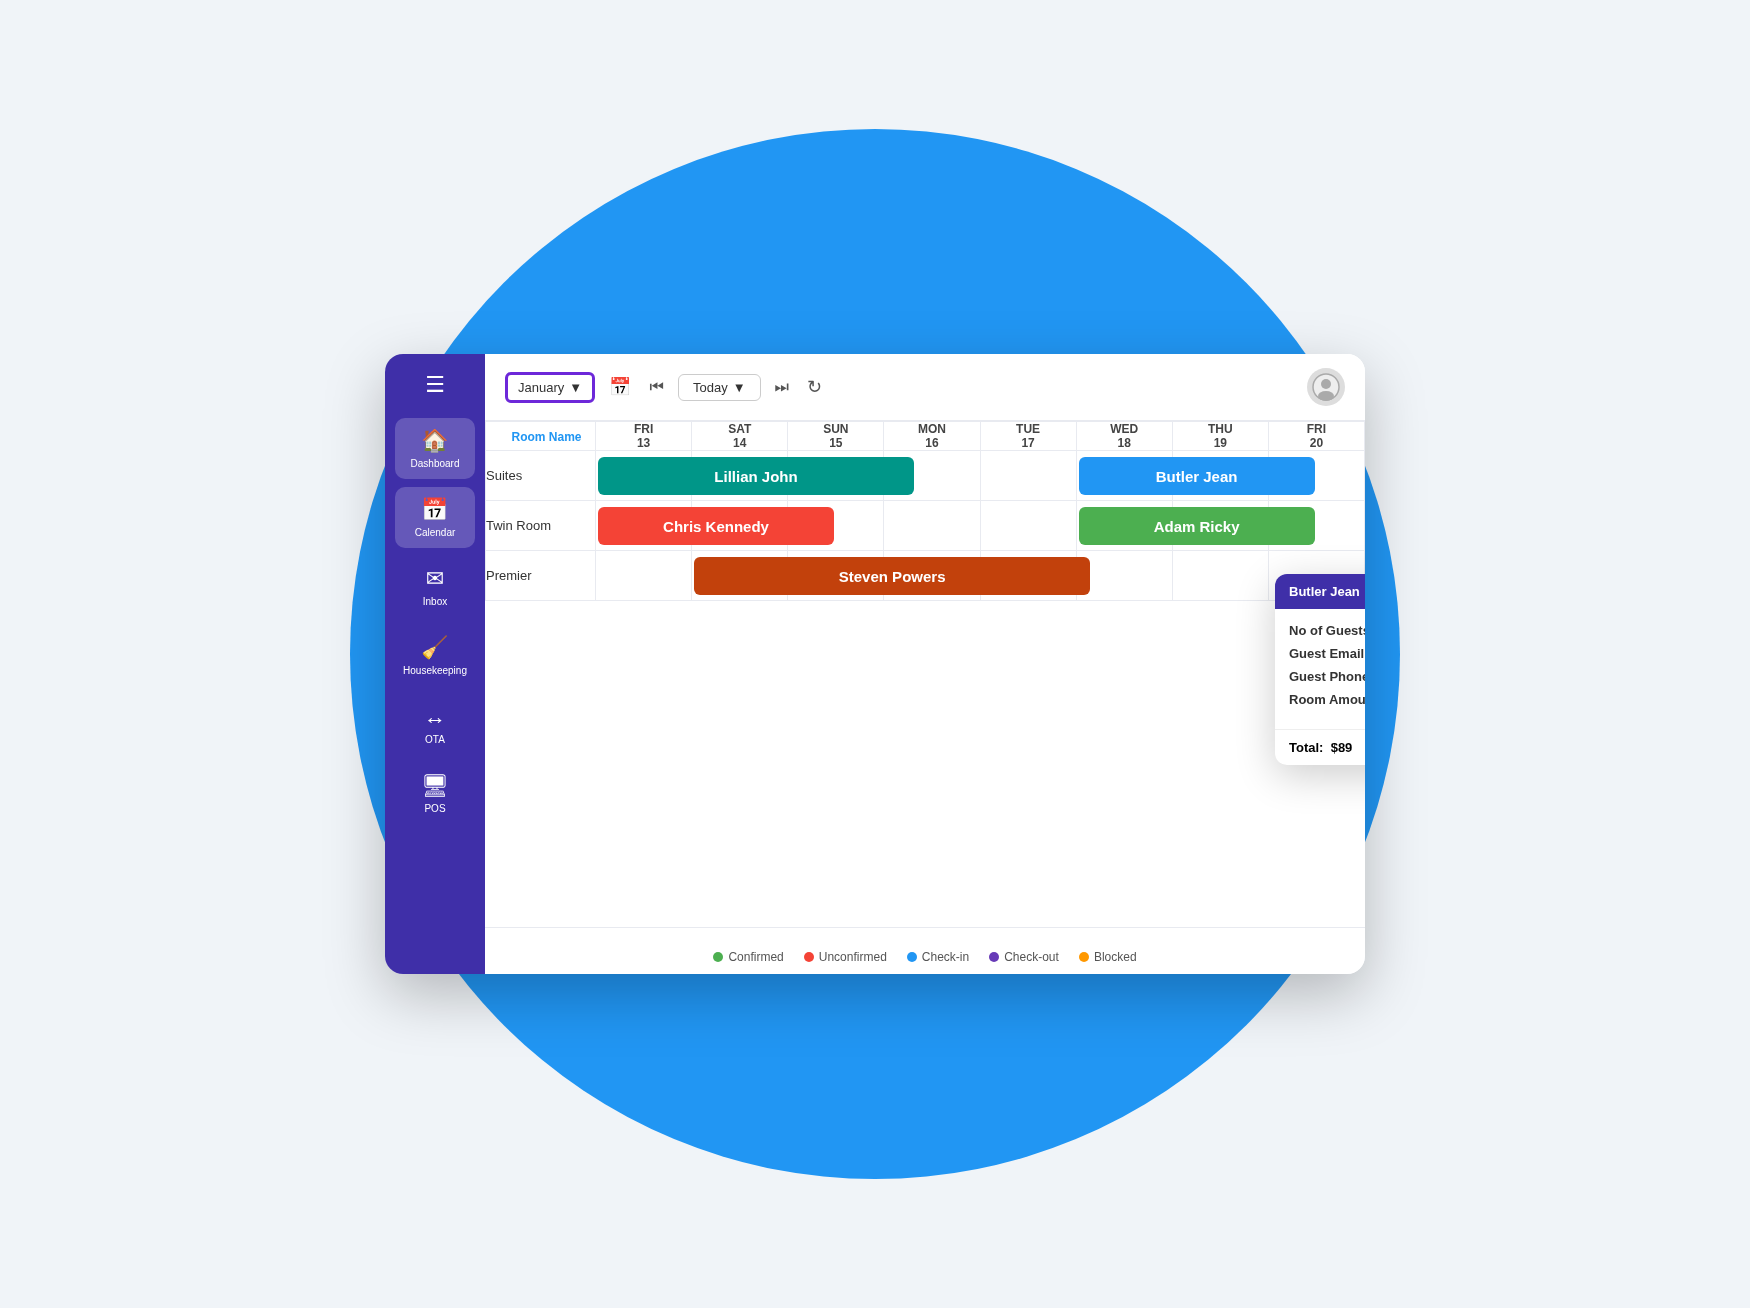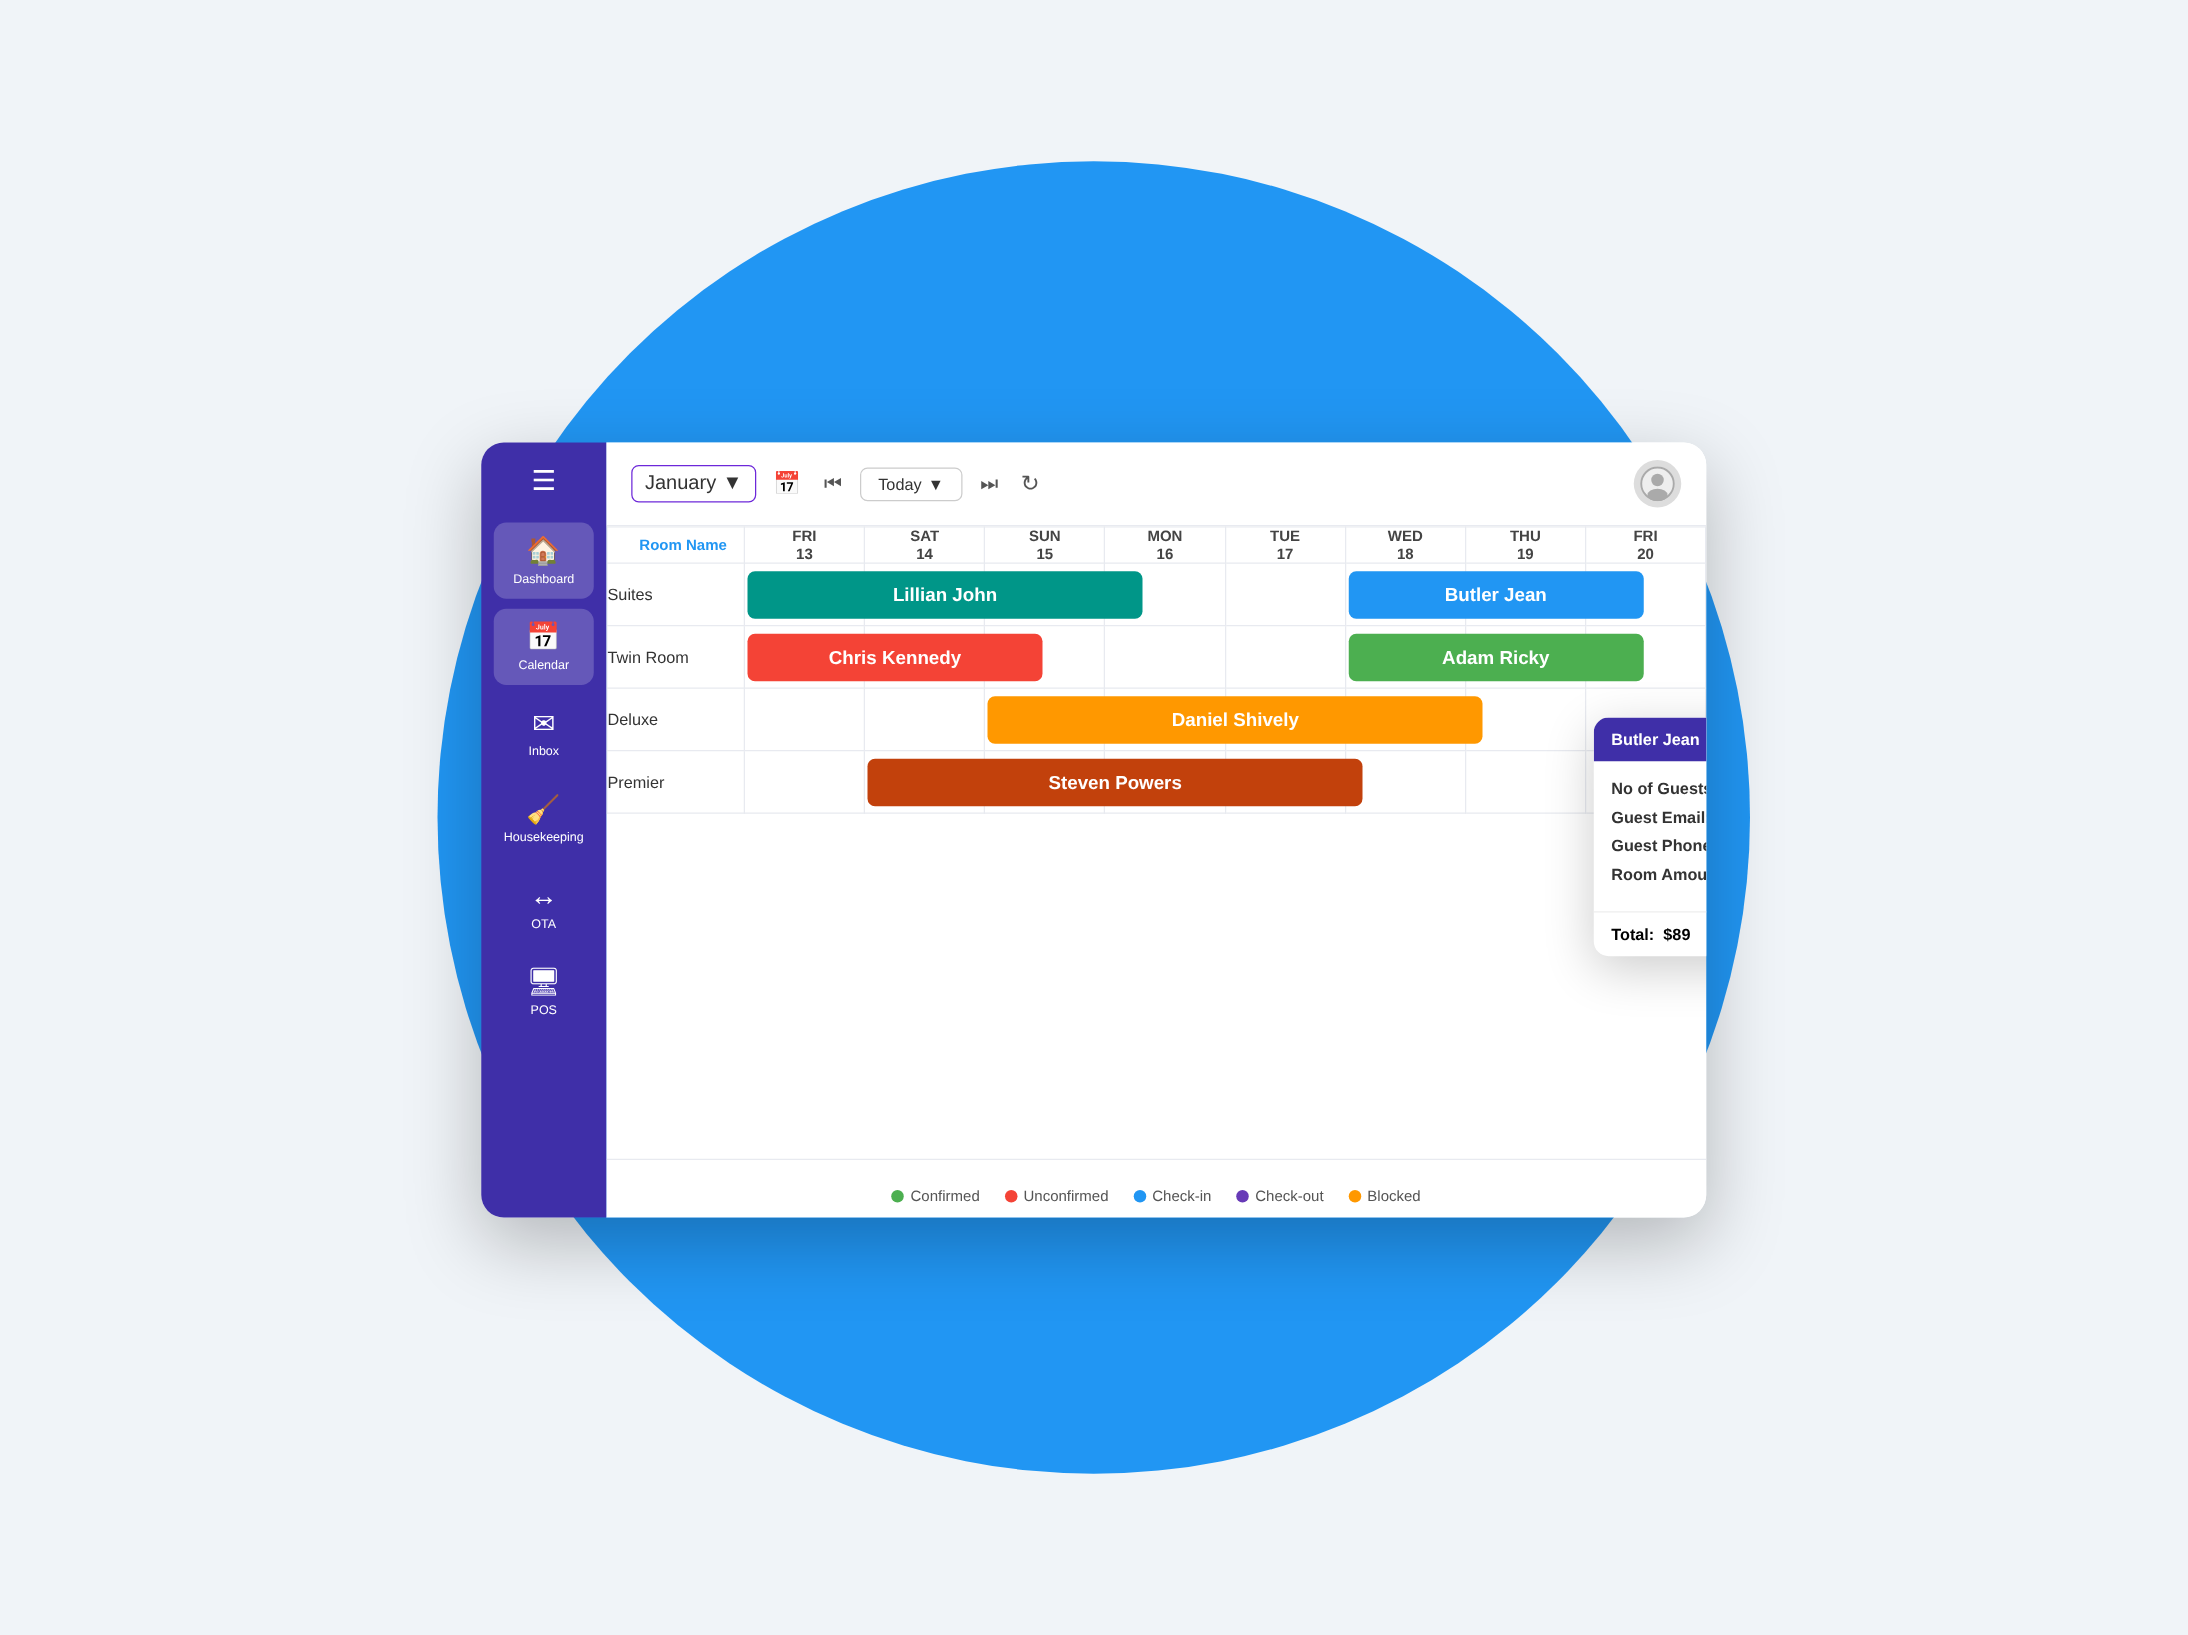--- a/index.html
+++ b/index.html
@@ -99,24 +99,24 @@
     .topbar {
       display: flex;
       align-items: center;
       padding: 14px 20px;
       border-bottom: 1px solid #e8eaf0;
       gap: 10px;
       background: white;
     }
 
     .month-selector {
-      border: 1px solid #6d28d9;
+      border: 3px solid #6d28d9;
       border-radius: 6px;
       padding: 5px 10px;
-      font-size: 16px;
+      font-size: 13px;
       color: #333;
       cursor: pointer;
       display: flex;
       align-items: center;
       gap: 5px;
     }
 
     .cal-icon-btn {
       background: none;
       border: none;
@@ -490,33 +490,20 @@
               <td class="calendar-cell" style="position: relative;"></td>
               <td class="calendar-cell" style="position: relative;"></td>
               <td class="calendar-cell" style="position: relative;"></td>
               <td class="calendar-cell" style="position: relative;">
                 <div class="booking-block booking-green" style="left: 2px; width: 236px;">Adam Ricky</div>
               </td>
               <td class="calendar-cell" style="position: relative;"></td>
               <td class="calendar-cell" style="position: relative;"></td>
             </tr>
             <tr>
-              <td class="room-label-cell">Deluxe</td>
-              <td class="calendar-cell" style="position: relative;"></td>
-              <td class="calendar-cell" style="position: relative;"></td>
-              <td class="calendar-cell" style="position: relative;">
-                <div class="booking-block booking-orange" style="left: 2px; width: 396px;">Daniel Shively</div>
-              </td>
-              <td class="calendar-cell" style="position: relative;"></td>
-              <td class="calendar-cell" style="position: relative;"></td>
-              <td class="calendar-cell" style="position: relative;"></td>
-              <td class="calendar-cell" style="position: relative;"></td>
-              <td class="calendar-cell" style="position: relative;"></td>
-            </tr>
-            <tr>
               <td class="room-label-cell">Premier</td>
               <td class="calendar-cell" style="position: relative;"></td>
               <td class="calendar-cell" style="position: relative;">
                 <div class="booking-block booking-purple" style="left: 2px; width: 396px;">Steven Powers</div>
               </td>
               <td class="calendar-cell" style="position: relative;"></td>
               <td class="calendar-cell" style="position: relative;"></td>
               <td class="calendar-cell" style="position: relative;"></td>
               <td class="calendar-cell" style="position: relative;"></td>
               <td class="calendar-cell" style="position: relative;"></td>

